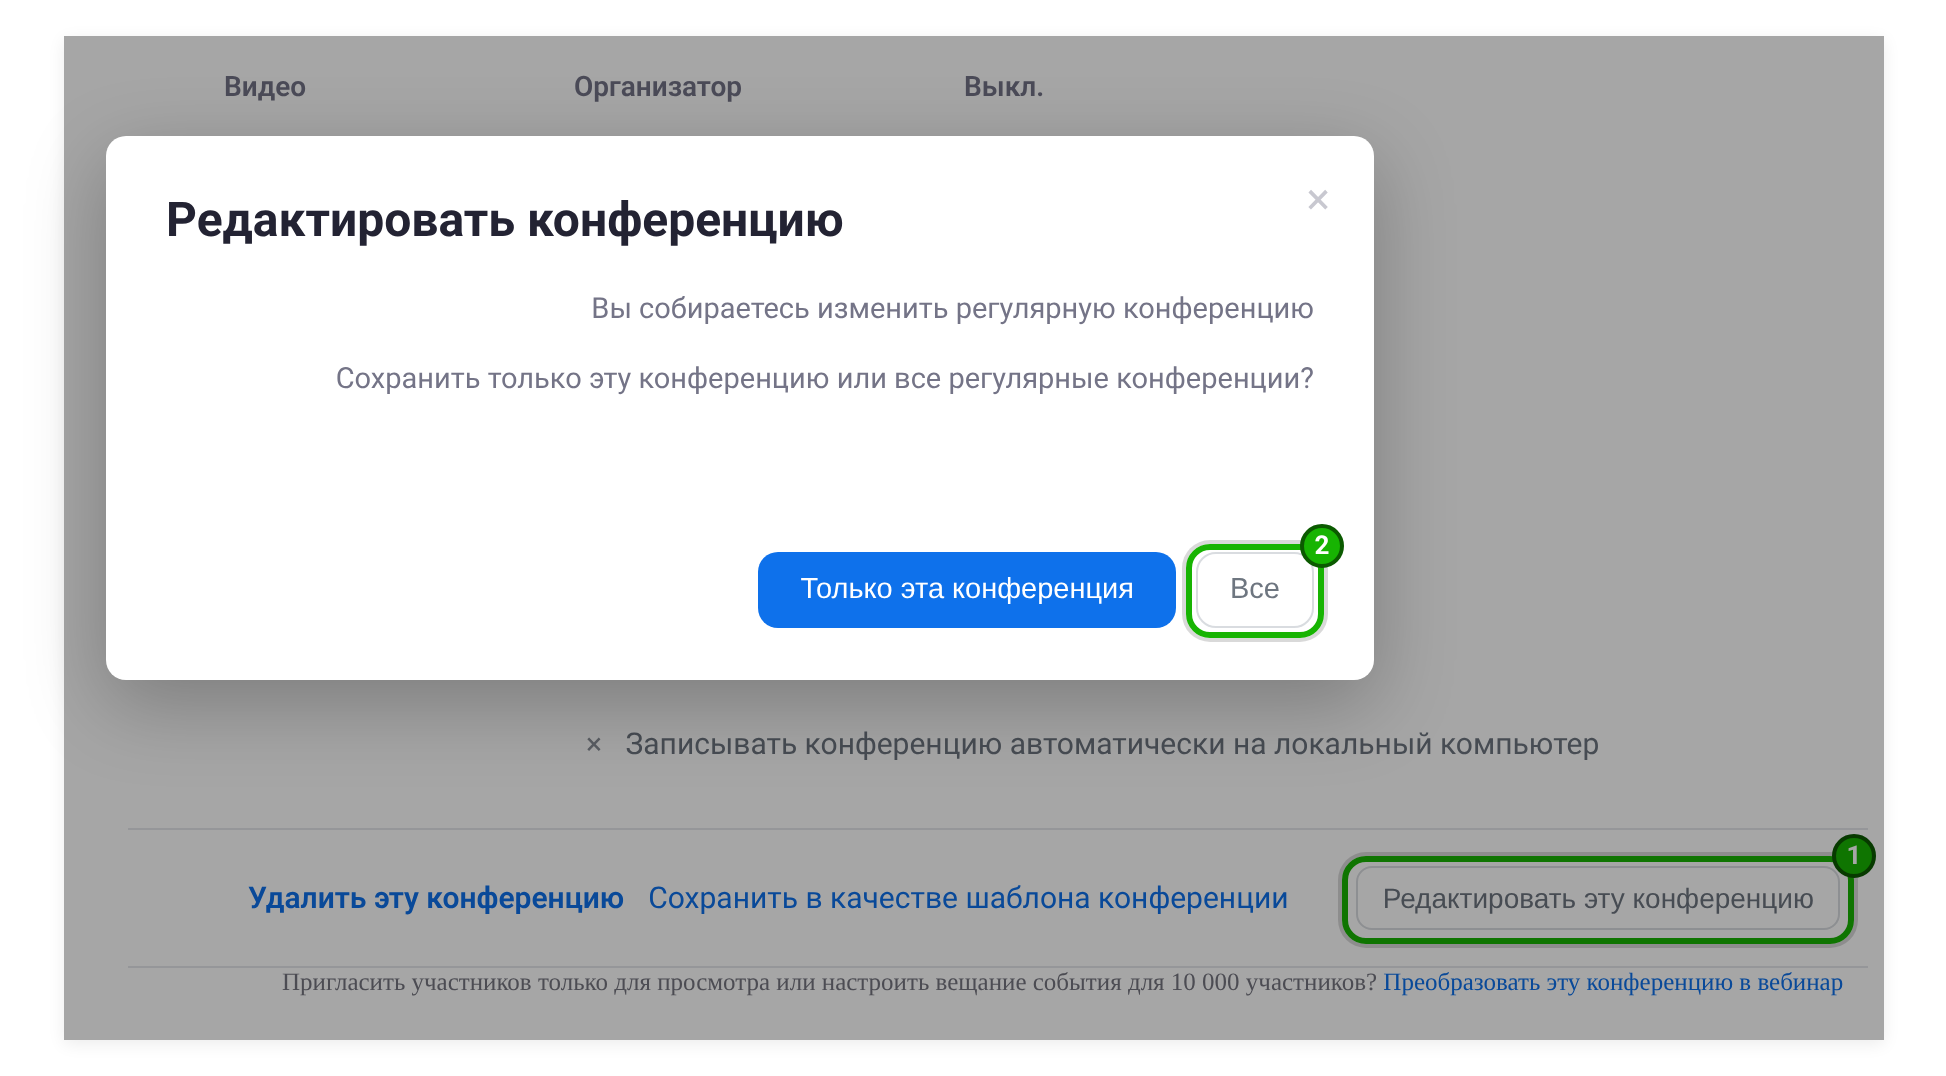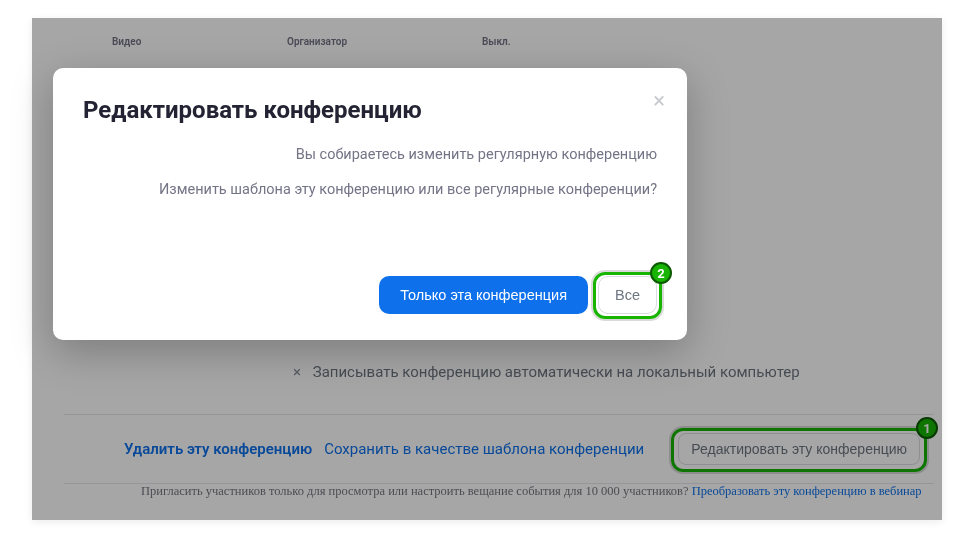--- a/index.html
+++ b/index.html
@@ -22,21 +22,21 @@
     position: absolute;
     left: 32px; top: 18px;
     width: 910px; height: 502px;
     background: rgba(0,0,0,0.35);
     pointer-events: none;
   }
   .header-row {
     display: flex;
     padding: 18px 0 18px 80px;
     color: #747487;
-    font-size: 10px;
+    font-size: 14px;
     font-weight: 600;
   }
   .header-row > div:nth-child(1){ width: 175px; }
   .header-row > div:nth-child(2){ width: 195px; }
   .header-row > div:nth-child(3){ width: 200px; }
   .record-row {
     position: absolute;
     top: 345px; left: 0; right: 0;
     text-align: left;
     padding-left: 259px;
@@ -196,21 +196,21 @@
   </div>
 
 </div>
 
 <div class="overlay"></div>
 
 <div class="modal">
   <span class="close">×</span>
   <h1>Редактировать конференцию</h1>
   <p>Вы собираетесь изменить регулярную конференцию</p>
-  <p>Изменить шаблона эту конференцию или все регулярные конференции?</p>
+  <p>Сохранить только эту конференцию или все регулярные конференции?</p>
   <div class="btn-row">
     <button class="btn btn-primary">Только эта конференция</button>
     <span class="btn-all-wrap">
       <button class="btn btn-default">Все</button>
       <span class="callout-2">
         <span class="callout-badge">2</span>
       </span>
     </span>
   </div>
 </div>

